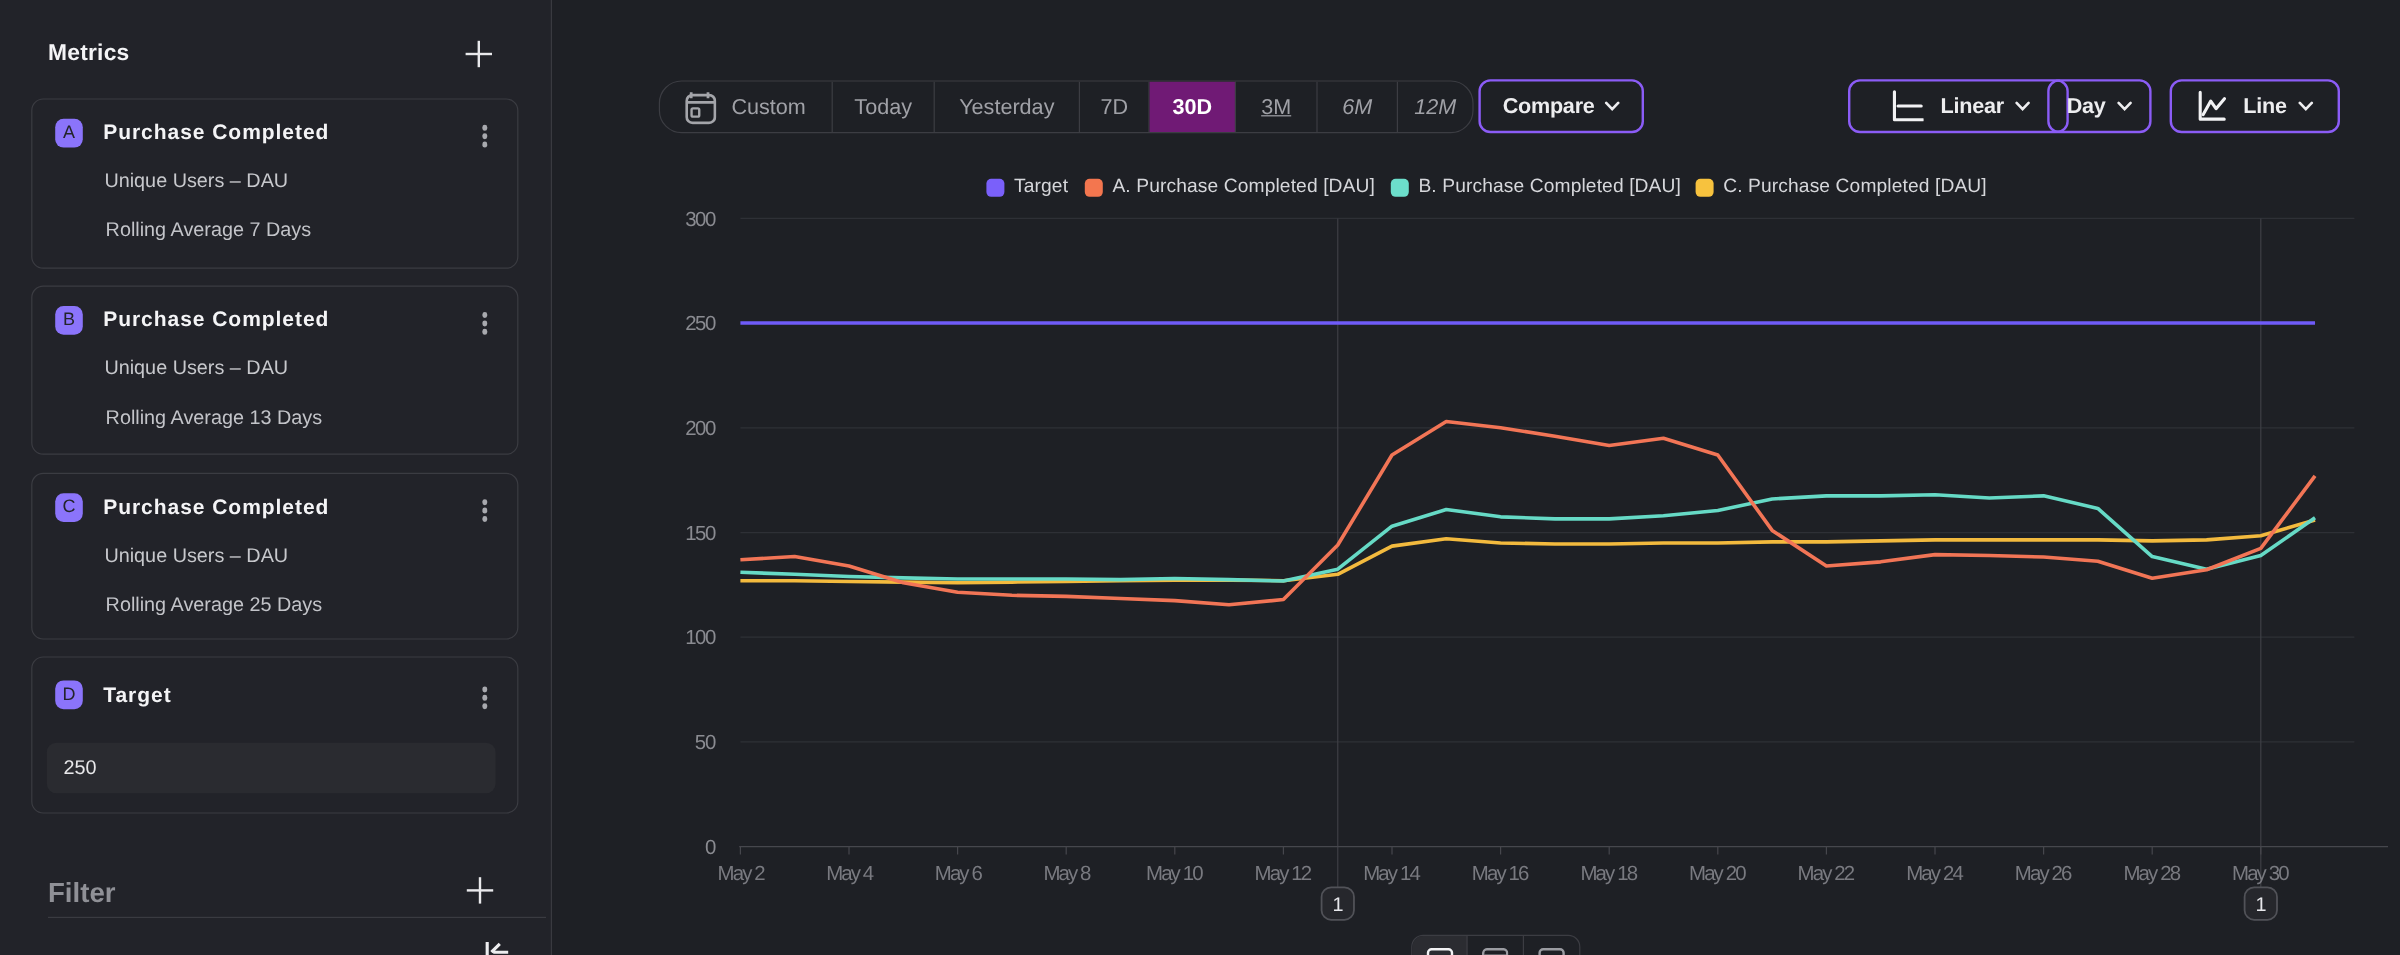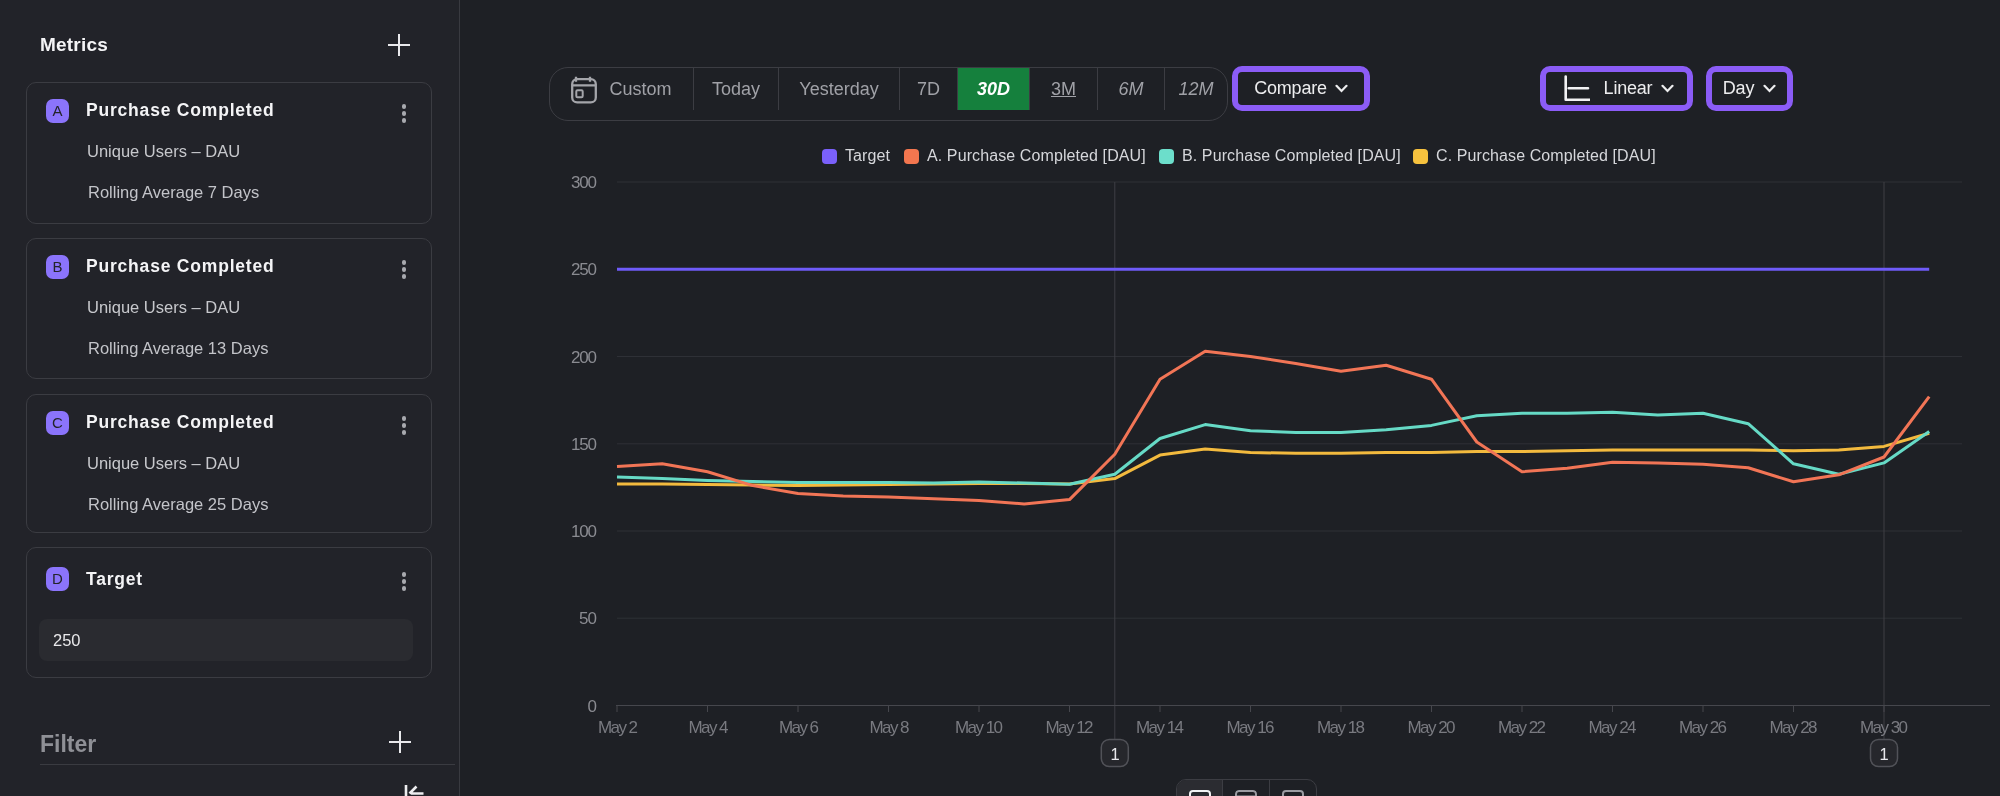--- a/index.html
+++ b/index.html
@@ -18,25 +18,25 @@
 .row2 { position:absolute; left:60px; top:59px; font-size:16.5px; color:#C7C8CC; }
 .row3 { position:absolute; left:61px; top:100px; font-size:16.5px; color:#C3C4C9; }
 .kebab { position:absolute; right:25px; top:21px; width:4.5px; height:20px; }
 .kebab i { position:absolute; left:0; width:4.5px; height:4.5px; border-radius:50%; background:#A8A9AE; }
 .kebab i:nth-child(1){ top:0; } .kebab i:nth-child(2){ top:7px; } .kebab i:nth-child(3){ top:14px; }
 .card .kebab{ top:21px; }
 .num-input { position:absolute; left:12px; top:71px; width:374px; height:42px; background:#2A2B30; border-radius:8px; color:#E8E8EA; font-size:16.5px; line-height:42px; padding-left:14px; }
 .filter-title { position:absolute; left:40px; top:731px; font-size:23px; font-weight:700; color:#8F9096; }
 .sep { position:absolute; left:40px; top:764px; width:415px; height:1px; background:#3A3B41; }
 
-.btn { position:absolute; top:66px; height:45px; border:6px solid #8b5cf6; border-radius:10px; display:flex; align-items:center; justify-content:center; color:#EDEDEF; font-size:18px; font-weight:400; letter-spacing:-0.2px; }
-#segwrap { position:absolute; left:549px; top:67px; height:54px; border:1px solid #3C3D43; border-radius:19px; display:flex; overflow:hidden; }
+.btn { position:absolute; top:66px; height:45px; border:2px solid #8b5cf6; border-radius:10px; display:flex; align-items:center; justify-content:center; color:#EDEDEF; font-size:18px; font-weight:700; letter-spacing:-0.2px; }
+#segwrap { position:absolute; left:549px; top:67px; height:44px; border:1px solid #3C3D43; border-radius:19px; display:flex; overflow:hidden; }
 .seg { height:42px; display:flex; align-items:center; justify-content:center; color:#A0A1A7; font-size:18px; border-right:1px solid #3C3D43; }
 .seg:last-child { border-right:none; }
-.seg.active { background:#15803d; color:#FFFFFF; font-weight:700;font-style:italic; }
+.seg.active { background:#701a75; color:#FFFFFF; font-weight:700; }
 
 .legend { position:absolute; top:149px; height:16px; }
 .sw { position:absolute; top:0; width:15px; height:15px; border-radius:4px; }
 .ltext { position:absolute; top:-1px; font-size:16px; letter-spacing:0.1px; color:#D6D7DB; line-height:16px; white-space:nowrap; }
 
 #btoolbar { position:absolute; left:1176px; top:779px; width:141px; height:40px; border:1px solid #3C3D43; border-radius:10px; display:flex; overflow:hidden; }
 .bseg { width:47px; height:100%; border-right:1px solid #3C3D43; position:relative; }
 .bseg:last-child { border-right:none; }
 .bseg.active { background:#2B2C31; }
 .bicon { position:absolute; left:12px; top:10px; width:22px; height:18px; border-radius:4px; }
@@ -122,36 +122,46 @@
     <div class="seg" style="width:67px;font-style:italic;">6M</div>
     <div class="seg" style="width:62px;font-style:italic;">12M</div>
   </div>
 
   <div class="btn" style="left:1232px; width:138px;">Compare
     <svg width="13" height="9" viewBox="0 0 13 9" style="margin-left:8px;">
         <path d="M1.5 1.8L6.5 7l5-5.2" stroke="#EDEDEF" stroke-width="2.2" fill="none" stroke-linecap="round"></path>
       </svg>
   </div>
 
-  <div class="btn" style="left:1540px; width:153px;align-items:center;">
+  <div class="btn" style="left:1540px; width:184px;align-items:center;">
     <svg width="31" height="27" viewBox="0 0 31 27" style="margin-right:14px;">
       <path d="M6.7 1.5v23.3 M6.7 24.8h23.8 M9.7 13.3h19.3" stroke="#F2F2F4" stroke-width="2.6" fill="none" stroke-linecap="round"></path>
     </svg>
     Linear
     <svg width="13" height="9" viewBox="0 0 13 9" style="margin-left:9px;">
         <path d="M1.5 1.8L6.5 7l5-5.2" stroke="#EDEDEF" stroke-width="2.2" fill="none" stroke-linecap="round"></path>
       </svg>
   </div>
 
   <div class="btn" style="left:1706px; width:87px;">Day
     <svg width="13" height="9" viewBox="0 0 13 9" style="margin-left:9px;">
         <path d="M1.5 1.8L6.5 7l5-5.2" stroke="#EDEDEF" stroke-width="2.2" fill="none" stroke-linecap="round"></path>
       </svg>
   </div>
 
+  <div class="btn" style="left:1808px; width:142px;">
+    <svg width="25" height="27" viewBox="0 0 25 27" style="margin-right:14px;">
+      <path d="M3.5 2v22.3 M3.5 24.3h20" stroke="#F2F2F4" stroke-width="2.6" fill="none" stroke-linecap="round"></path>
+      <path d="M6 20.5l6.3-11.3 4.4 6.4 7-8.4" stroke="#F2F2F4" stroke-width="2.6" fill="none" stroke-linecap="round" stroke-linejoin="round"></path>
+    </svg>
+    Line
+    <svg width="13" height="9" viewBox="0 0 13 9" style="margin-left:9px;">
+        <path d="M1.5 1.8L6.5 7l5-5.2" stroke="#EDEDEF" stroke-width="2.2" fill="none" stroke-linecap="round"></path>
+      </svg>
+  </div>
 
   <div class="legend">
     <div class="sw" style="left:822px; background:#7A60FA;"></div>
     <div class="ltext" style="left:845px;">Target</div>
     <div class="sw" style="left:904px; background:#F3764F;"></div>
     <div class="ltext" style="left:927px;">A. Purchase Completed [DAU]</div>
     <div class="sw" style="left:1159px; background:#6CDECB;"></div>
     <div class="ltext" style="left:1182px;">B. Purchase Completed [DAU]</div>
     <div class="sw" style="left:1413px; background:#F7C23E;"></div>
     <div class="ltext" style="left:1436px;">C. Purchase Completed [DAU]</div>

